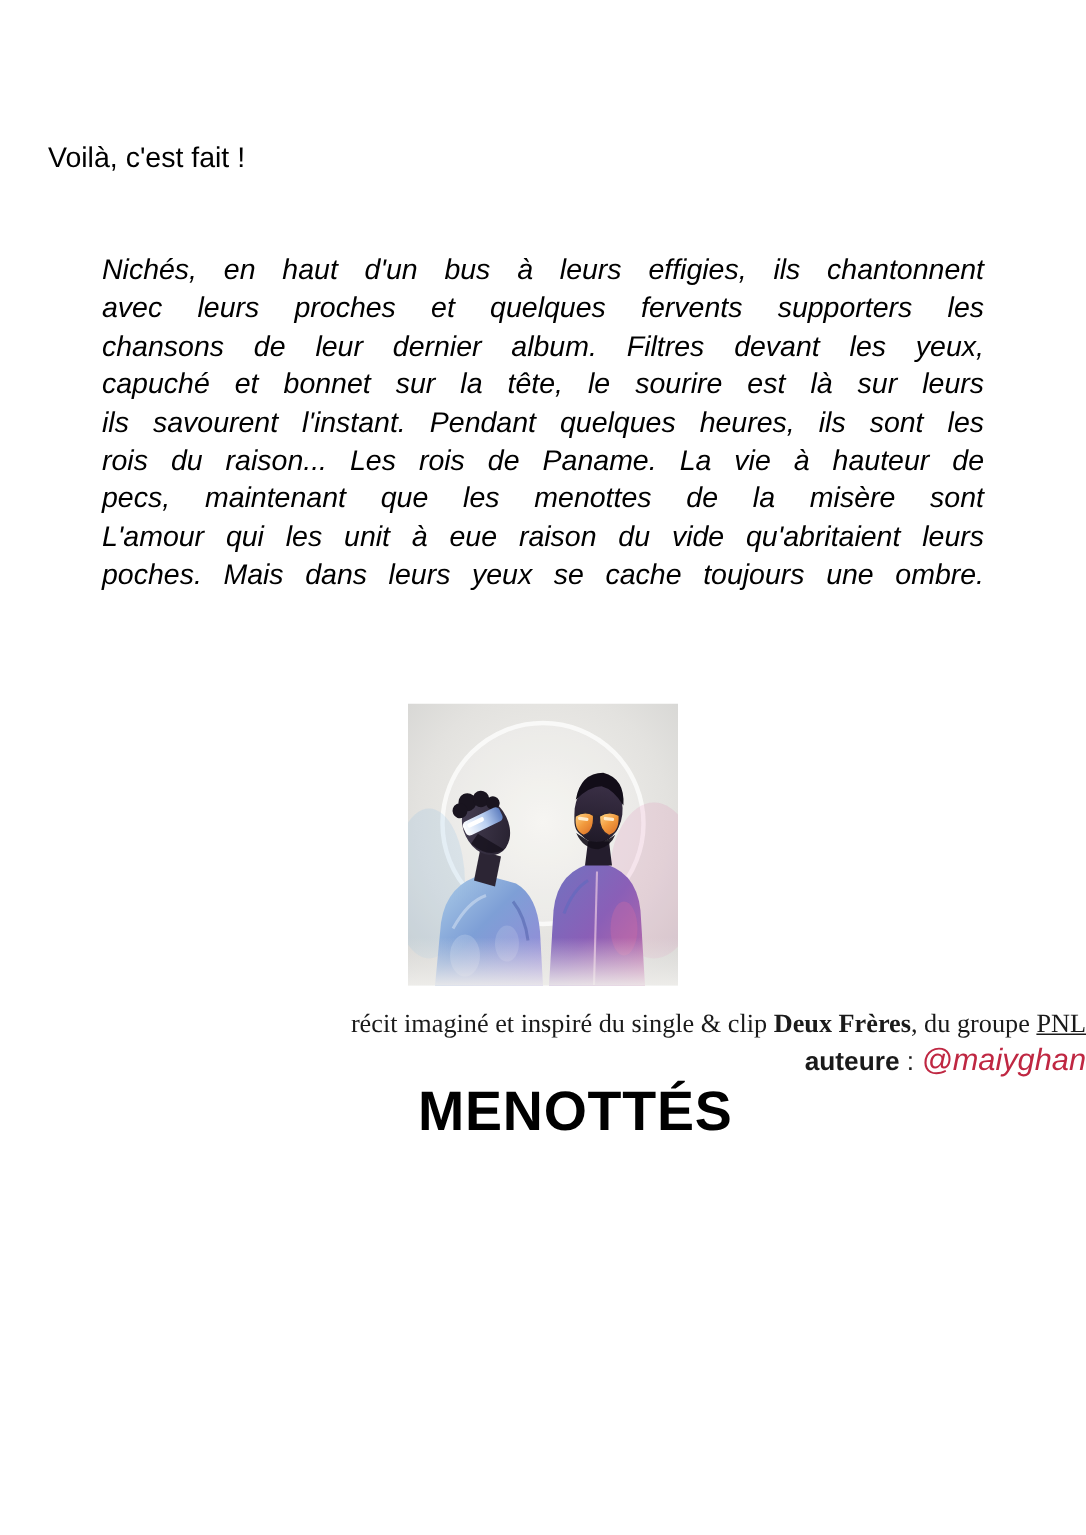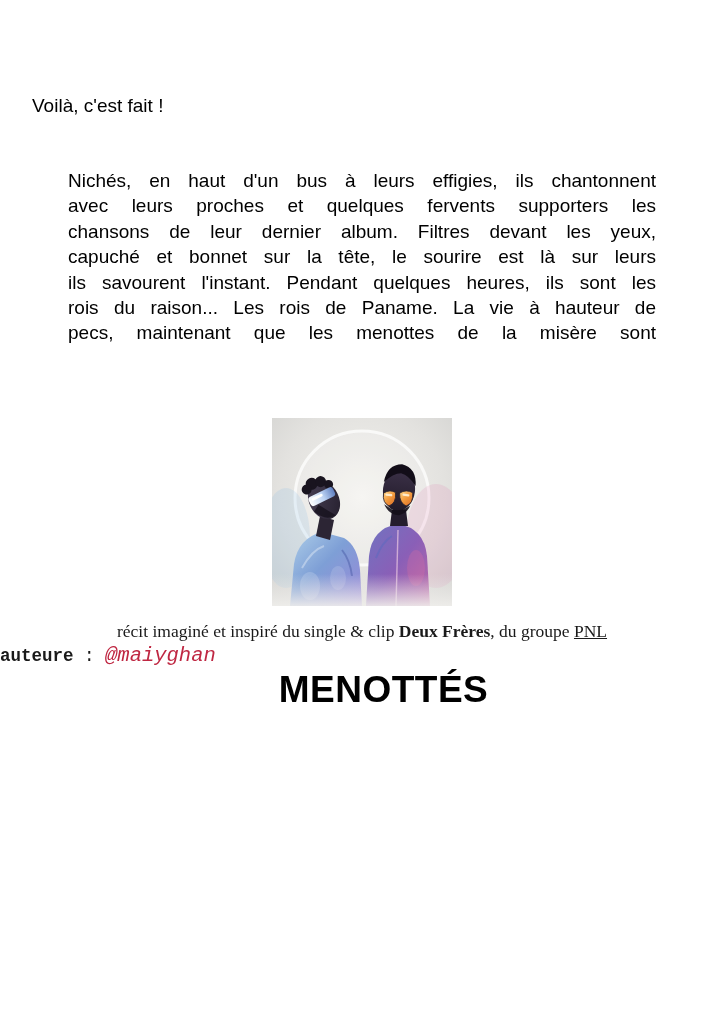--- a/index.html
+++ b/index.html
@@ -21,46 +21,47 @@
 
   .story {
     margin: 50px 68px 0 68px;
     font-size: 19px;
     line-height: 25.4px;
   }
   .story .line {
     text-align: justify;
     text-align-last: justify;
     white-space: nowrap;
+    font-style: italic;
   }
   .story .line.last {
     text-align-last: left;
   }
 
   .figure-wrap {
     margin-top: 72px;
     display: flex;
     justify-content: center;
   }
   .album-cover { display: block; }
 
   .caption {
     margin-top: 13px;
-    text-align: center;
+    text-align: right;
     font-family: "Liberation Serif", serif;
     font-size: 17.5px;
     line-height: 24px;
     color: #1a1a1a;
   }
   .caption .bold { font-weight: bold; }
   .caption .underline { text-decoration: underline; }
 
   .author {
-    text-align: left;
-    font-family: Liberation Mono, monospace;
+    text-align: right;
+    font-family: Liberation Sans, sans-serif;
     font-size: 17.5px;
     line-height: 26px;
     color: #1a1a1a;
   }
   .author .label { font-weight: bold; }
   .author .handle {
     color: #bf2742;
     font-style: italic;
     font-size: 20.5px;
   }
@@ -84,20 +85,22 @@
   <div class="intro">Voilà, c'est fait !</div>
 
   <div class="story">
     <div class="line">Nichés, en haut d'un bus à leurs effigies, ils chantonnent</div>
     <div class="line">avec leurs proches et quelques fervents supporters les</div>
     <div class="line">chansons de leur dernier album. Filtres devant les yeux,</div>
     <div class="line">capuché et bonnet sur la tête, le sourire est là sur leurs</div>
     <div class="line">ils savourent l'instant. Pendant quelques heures, ils sont les</div>
     <div class="line">rois du raison... Les rois de Paname. La vie à hauteur de</div>
     <div class="line">pecs, maintenant que les menottes de la misère sont</div>
+    <div class="line">L'amour qui les unit à eue raison du vide qu'abritaient leurs</div>
+    <div class="line">poches. Mais dans leurs yeux se cache toujours une ombre.</div>
   </div>
 
   <div class="figure-wrap">
     <svg class="album-cover" width="180" height="188" viewBox="0 0 180 188" xmlns="http://www.w3.org/2000/svg">
       <defs>
         <radialGradient id="bgGrad" cx="50%" cy="42%" r="78%">
           <stop offset="0%" stop-color="#f4f3ef"></stop>
           <stop offset="60%" stop-color="#e3e2df"></stop>
           <stop offset="100%" stop-color="#d1d1cf"></stop>
         </radialGradient>

